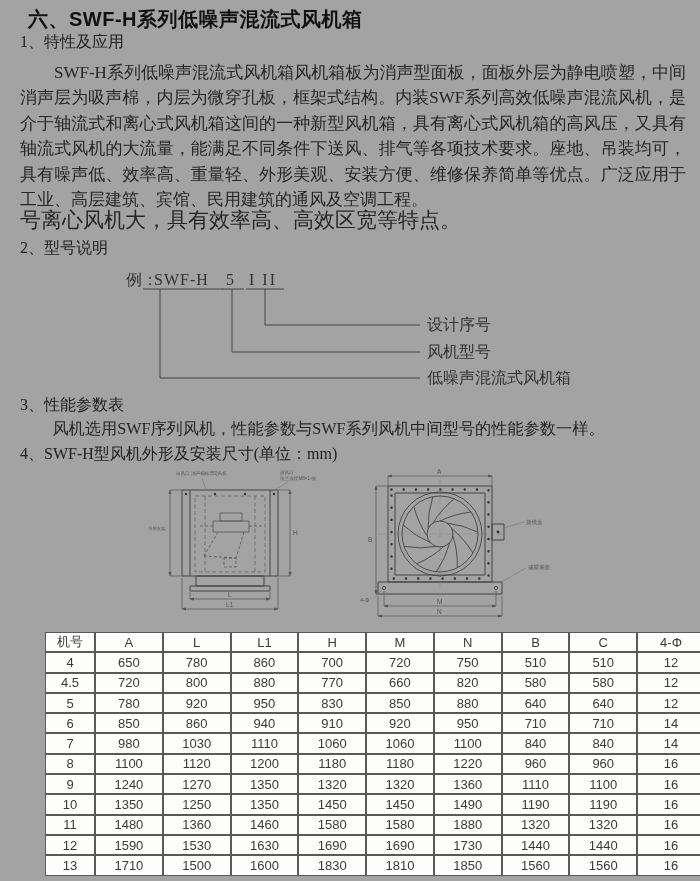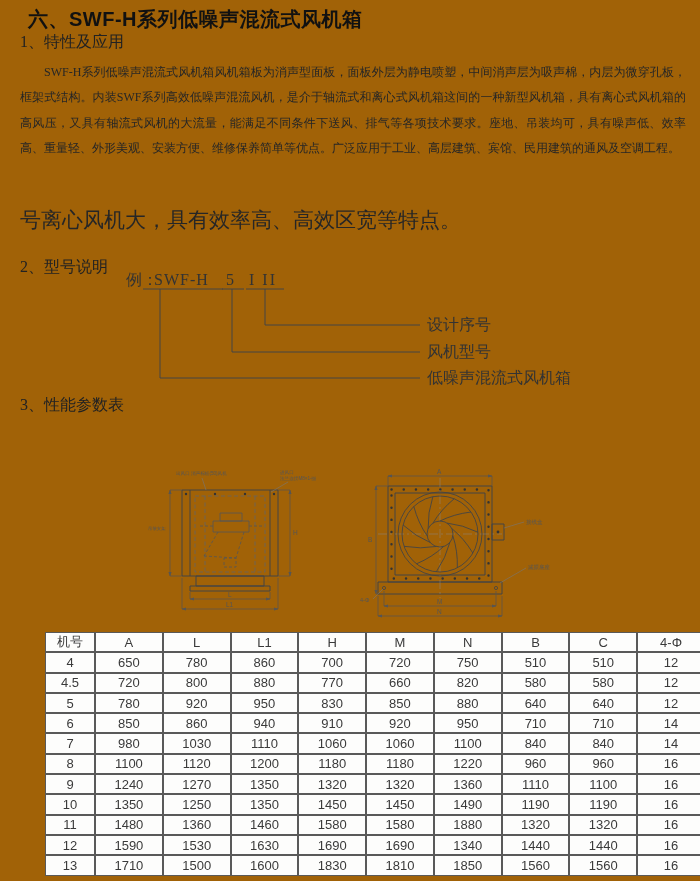--- a/index.html
+++ b/index.html
@@ -1,28 +1,28 @@
 <!DOCTYPE html>
 <html><head>
 <meta charset="utf-8">
 <style>
   html,body { margin:0; padding:0; background:#fff; }
   .page {
-    position:relative; width:700px; height:881px; background:#a16207;
+    position:relative; width:700px; height:881px; background:#a3a3a3;
     font-family:"Liberation Serif", serif; color:#1d1d1d; overflow:hidden;
   }
   .doc-title {
     position:absolute; left:28px; top:6px;
     font-family:"Liberation Sans", sans-serif;
     font-weight:bold; font-size:20px; letter-spacing:0.5px; color:#111;
   }
   .sec-heading { position:absolute; left:20px; font-size:16px; color:#222; }
   .body-para {
     position:absolute; left:20px; top:60px; width:666px;
-    font-size:12px; line-height:25.4px; text-align:justify;
+    font-size:17px; line-height:25.4px; text-align:justify;
     text-indent:2em; color:#262626;
   }
   .extra-line { position:absolute; left:20px; top:206px; font-size:21px; color:#262626; }
   .s3-para {
     position:absolute; left:20px; top:418px; width:660px;
     font-size:16.2px; text-indent:2em; color:#262626;
   }
   .model-svg { position:absolute; left:20px; top:260px; }
   .model-svg text { font-family:"Liberation Serif", serif; fill:#333; }
   .draw-svg { position:absolute; left:140px; top:466px; }
@@ -43,21 +43,21 @@
 <body>
 
 <div class="page">
 
   <div class="doc-title">六、SWF-H系列低噪声混流式风机箱</div>
 
   <div class="sec-heading" style="top:32px;">1、特性及应用</div>
   <div class="body-para">SWF-H系列低噪声混流式风机箱风机箱板为消声型面板，面板外层为静电喷塑，中间消声层为吸声棉，内层为微穿孔板，框架式结构。内装SWF系列高效低噪声混流风机，是介于轴流式和离心式风机箱这间的一种新型风机箱，具有离心式风机箱的高风压，又具有轴流式风机的大流量，能满足不同条件下送风、排气等各项技术要求。座地、吊装均可，具有噪声低、效率高、重量轻、外形美观、安装方便、维修保养简单等优点。广泛应用于工业、高层建筑、宾馆、民用建筑的通风及空调工程。</div>
   <div class="extra-line">号离心风机大，具有效率高、高效区宽等特点。</div>
 
-  <div class="sec-heading" style="top:257px;">2、型号说明</div>
+  <div class="sec-heading" style="top:238px;">2、型号说明</div>
 
   <svg class="model-svg" width="660" height="132" viewBox="0 0 660 132">
     <g stroke="#444" stroke-width="1" fill="none">
       <line x1="123" y1="29" x2="203" y2="29"></line>
       <line x1="202" y1="29" x2="224" y2="29"></line>
       <line x1="226" y1="29" x2="264" y2="29"></line>
       <line x1="140" y1="29" x2="140" y2="118"></line>
       <line x1="212" y1="29" x2="212" y2="92"></line>
       <line x1="245" y1="29" x2="245" y2="65"></line>
       <line x1="245" y1="65" x2="400" y2="65"></line>
@@ -67,21 +67,23 @@
     <text x="106" y="25" font-size="16">例：</text>
     <text x="134" y="25" font-size="16" letter-spacing="1">SWF-H</text>
     <text x="206" y="25" font-size="16">5</text>
     <text x="229" y="25" font-size="16" letter-spacing="2">I II</text>
     <text x="407" y="70" font-size="16">设计序号</text>
     <text x="407" y="97" font-size="16">风机型号</text>
     <text x="407" y="123" font-size="16">低噪声混流式风机箱</text>
   </svg>
 
   <div class="sec-heading" style="top:395px;">3、性能参数表</div>
-
+  <div class="s3-para">风机选用SWF序列风机，性能参数与SWF系列风机中间型号的性能参数一样。</div>
+
+  <div class="sec-heading" style="top:444px;">4、SWF-H型风机外形及安装尺寸(单位：mm)</div>
 
   <svg class="draw-svg" width="520" height="164" viewBox="0 0 520 164">
     <defs>
       <marker id="arr" viewBox="0 0 10 10" refX="9" refY="5" markerWidth="7" markerHeight="7" orient="auto-start-reverse">
         <path d="M0,1.5 L10,5 L0,8.5 z" fill="#555"></path>
       </marker>
     </defs>
 
     <g>
 
@@ -354,21 +356,21 @@
           <td>1320</td>
           <td>16</td>
         </tr>
         <tr>
           <td>12</td>
           <td>1590</td>
           <td>1530</td>
           <td>1630</td>
           <td>1690</td>
           <td>1690</td>
-          <td>1340</td>
+          <td>1730</td>
           <td>1440</td>
           <td>1440</td>
           <td>16</td>
         </tr>
         <tr>
           <td>13</td>
           <td>1710</td>
           <td>1500</td>
           <td>1600</td>
           <td>1830</td>

